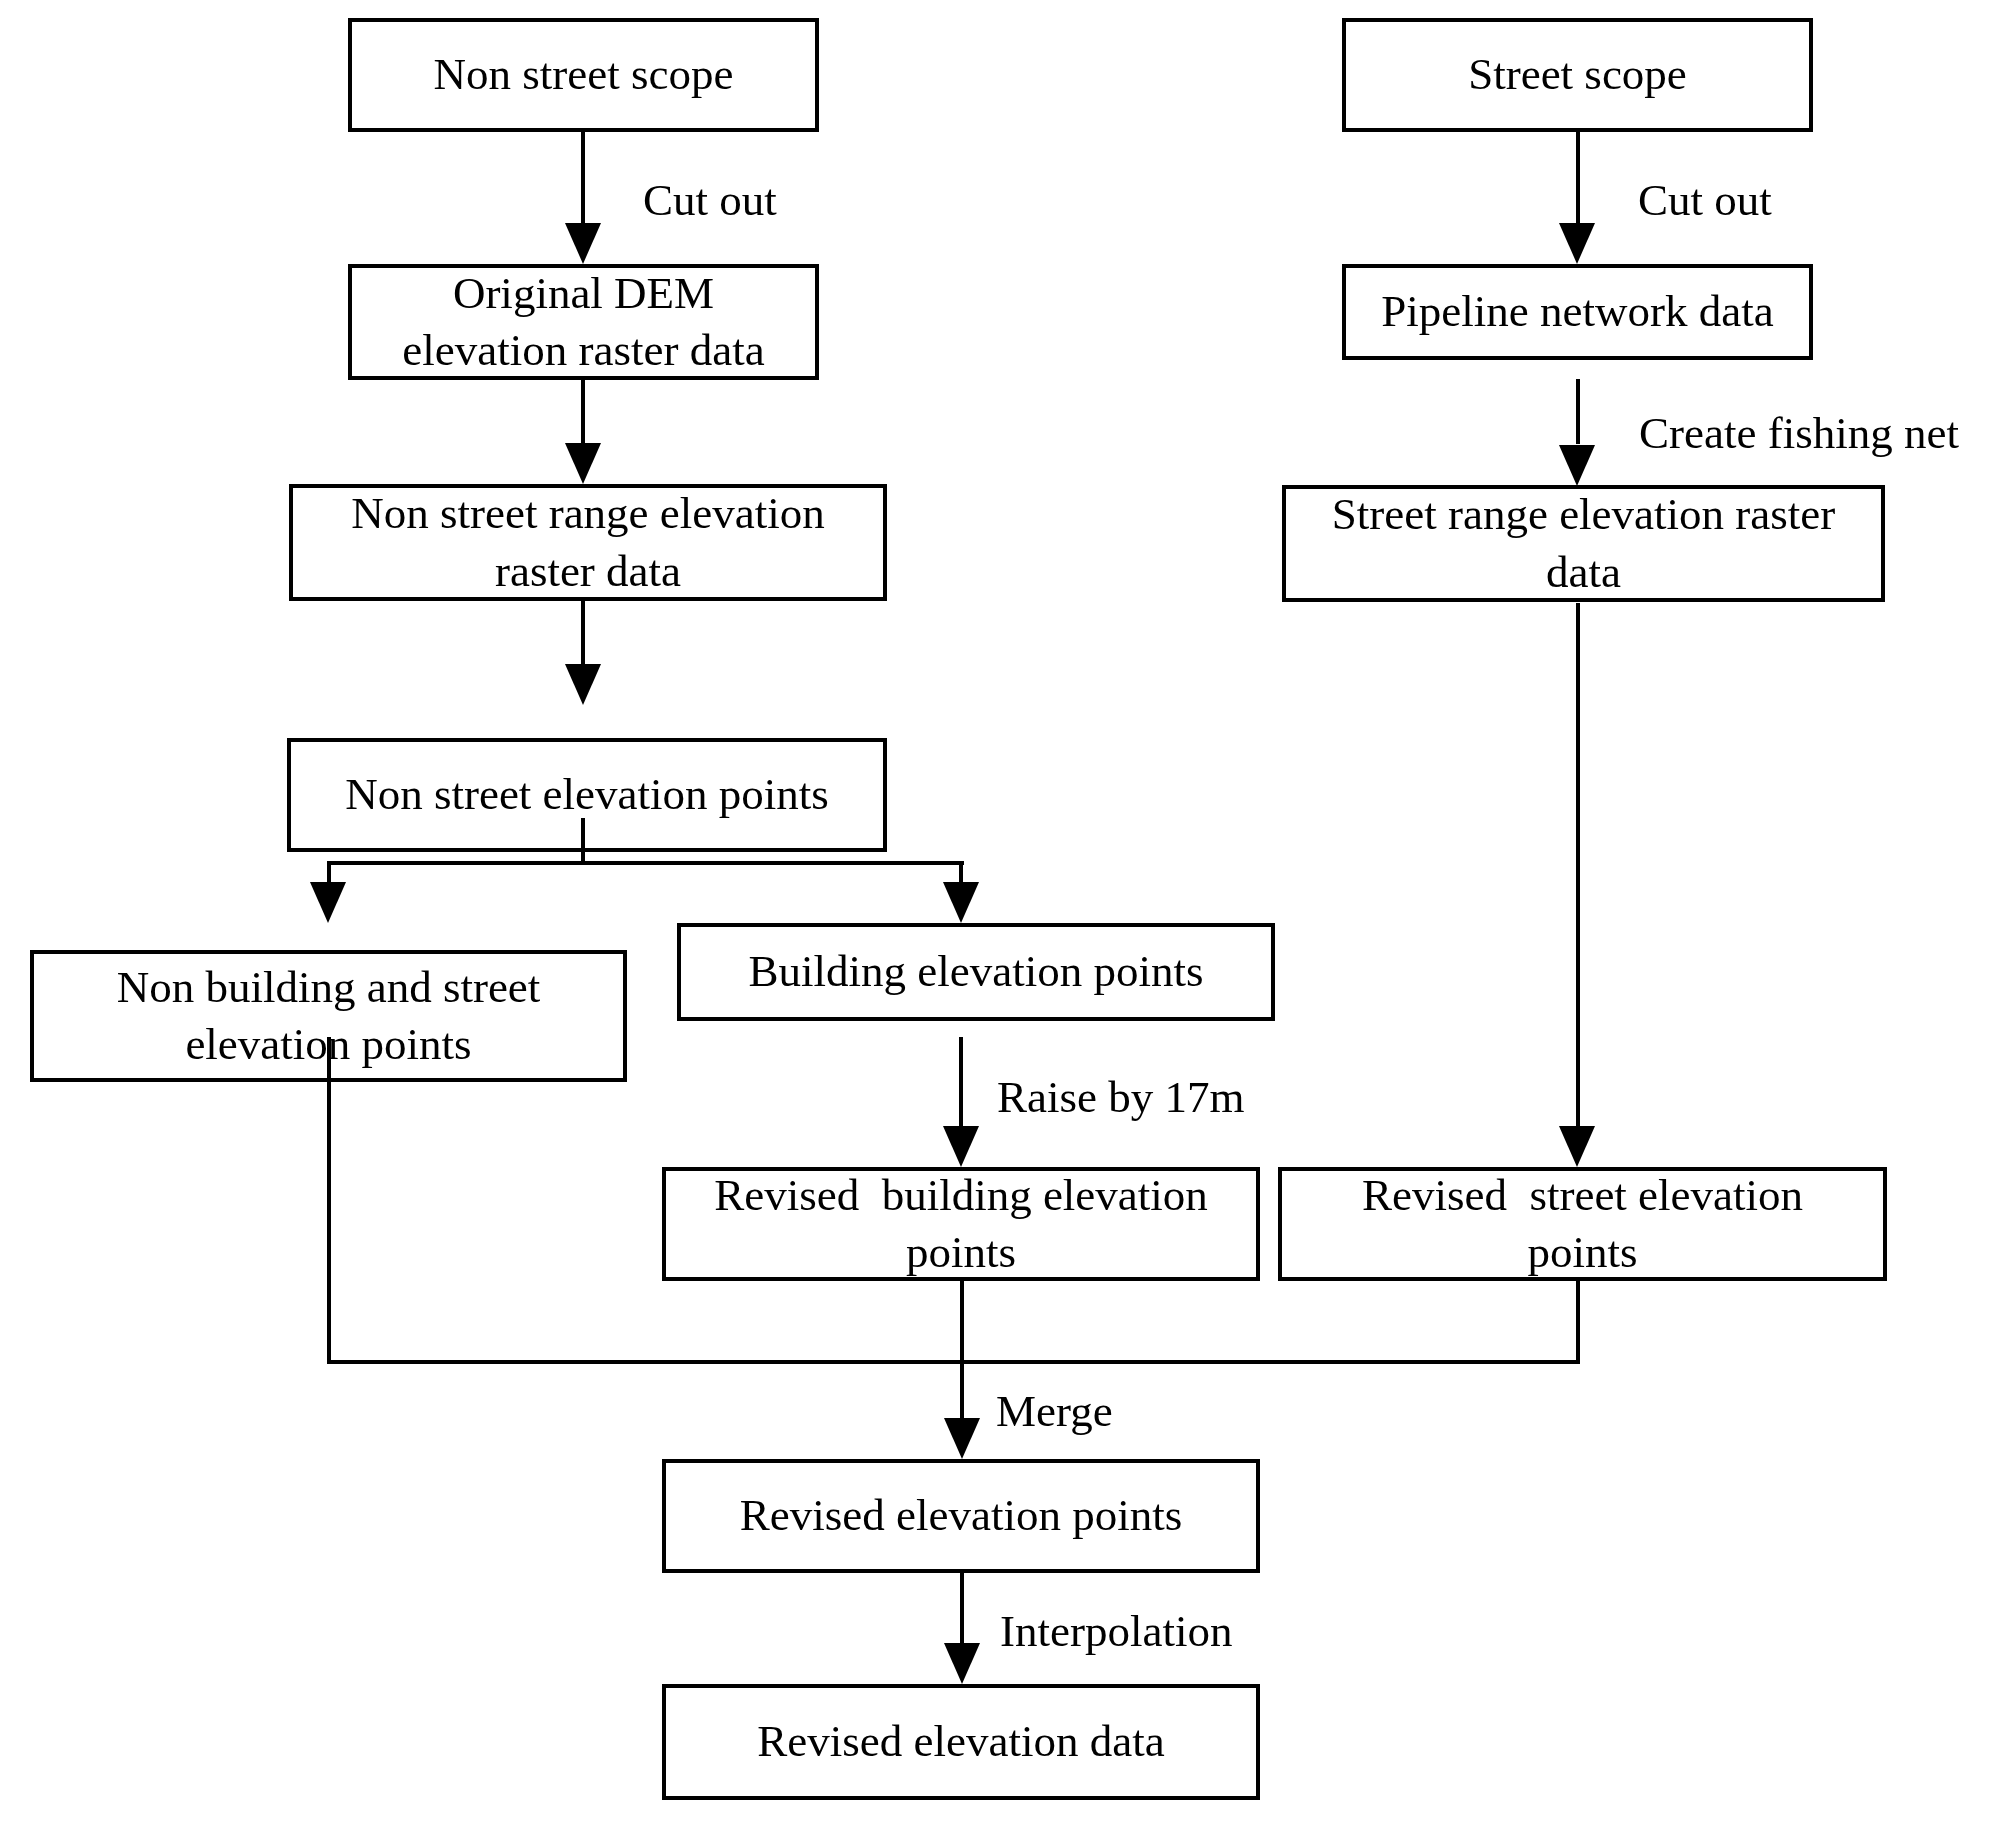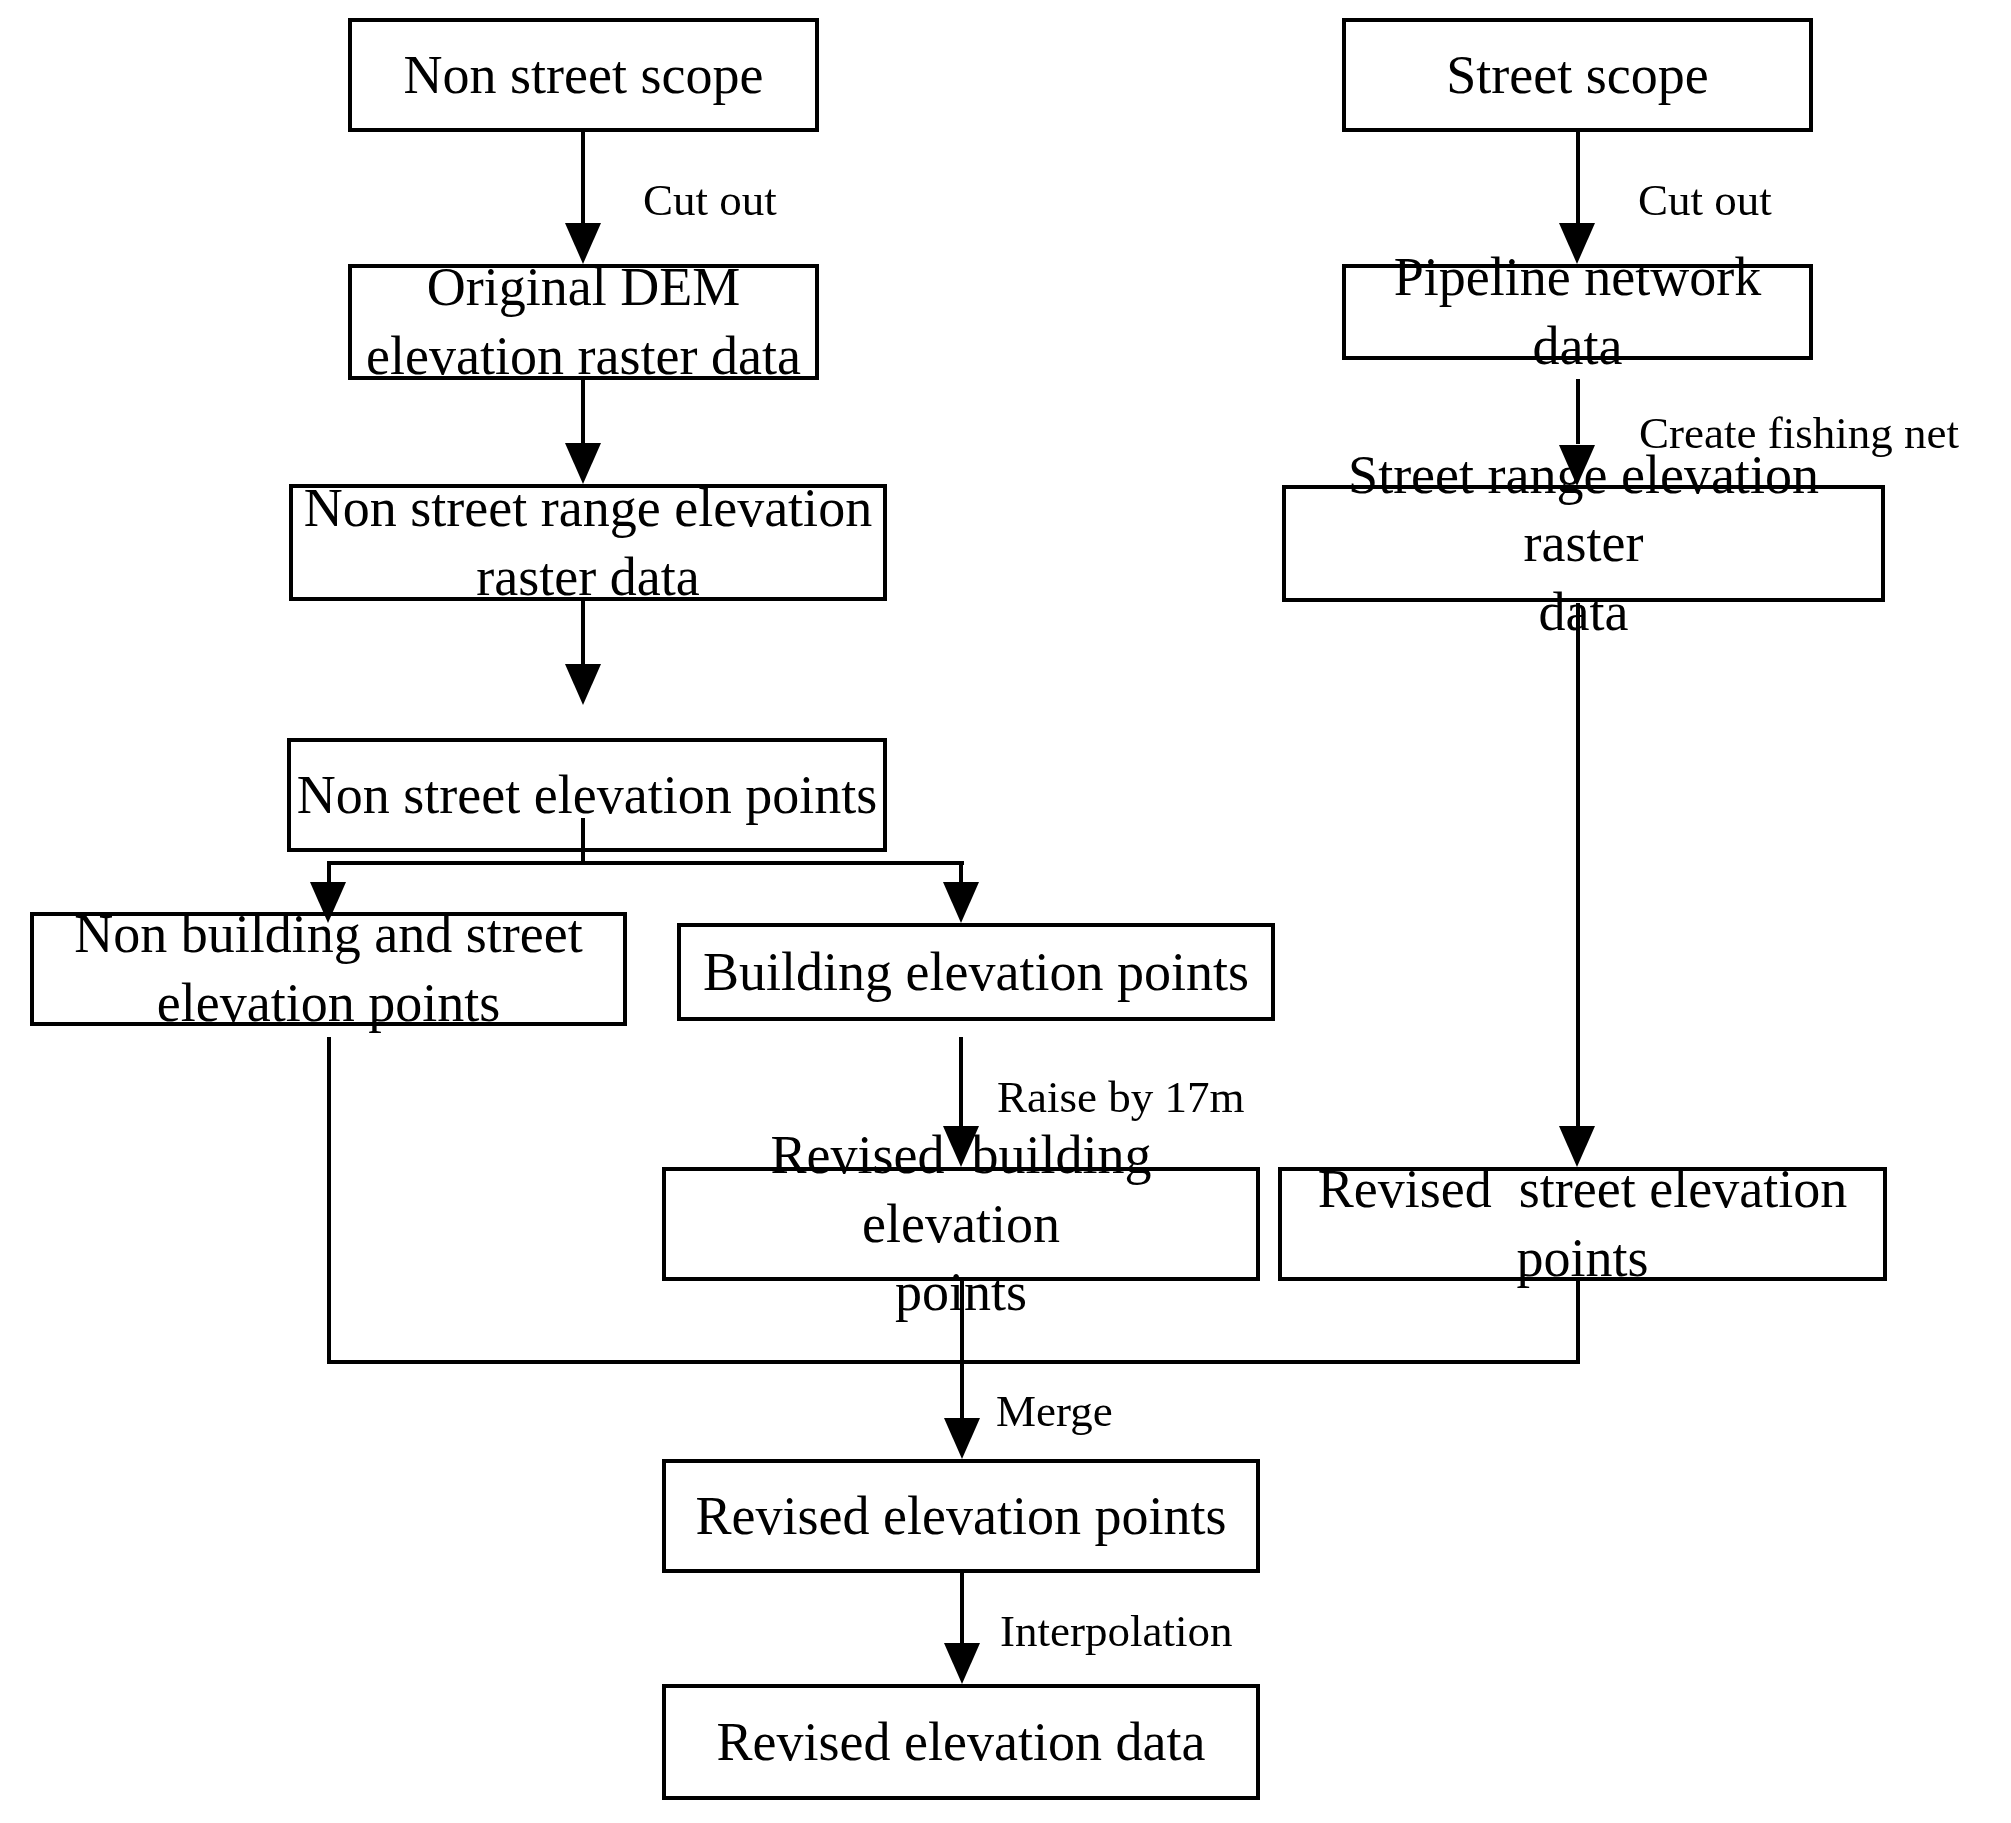--- a/index.html
+++ b/index.html
@@ -18,21 +18,21 @@
   .box {
     position: absolute;
     box-sizing: border-box;
     border: 4.9px solid #000000;
     background: #ffffff;
     display: flex;
     align-items: center;
     justify-content: center;
     text-align: center;
     white-space: pre-wrap;
-    font-size: 54px;
+    font-size: 45px;
     line-height: 1.27;
   }
   .vline {
     position: absolute;
     width: 4.1px;
     background: #000000;
   }
   .hline {
     position: absolute;
     height: 4.1px;
@@ -68,21 +68,21 @@
   <div class="box" style="left:1342px; top:264px; width:471px; height:96px;">Pipeline network data</div>
 
   <div class="box" style="left:289px; top:484px; width:598px; height:117px;">Non street range elevation
 raster data</div>
 
   <div class="box" style="left:1282px; top:485px; width:603px; height:117px;">Street range elevation raster
 data</div>
 
   <div class="box" style="left:287px; top:704px; width:600px; height:114px;margin-top:34px;">Non street elevation points</div>
 
-  <div class="box" style="left:30px; top:912px; width:597px; height:114px;">Non building and street
+  <div class="box" style="left:30px; top:950px; width:597px; height:132px;">Non building and street
 elevation points</div>
 
   <div class="box" style="left:677px; top:923px; width:598px; height:98px;">Building elevation points</div>
 
   <div class="box" style="left:662px; top:1167px; width:598px; height:114px;">Revised  building elevation
 points</div>
 
   <div class="box" style="left:1278px; top:1167px; width:609px; height:114px;">Revised  street elevation
 points</div>
 

